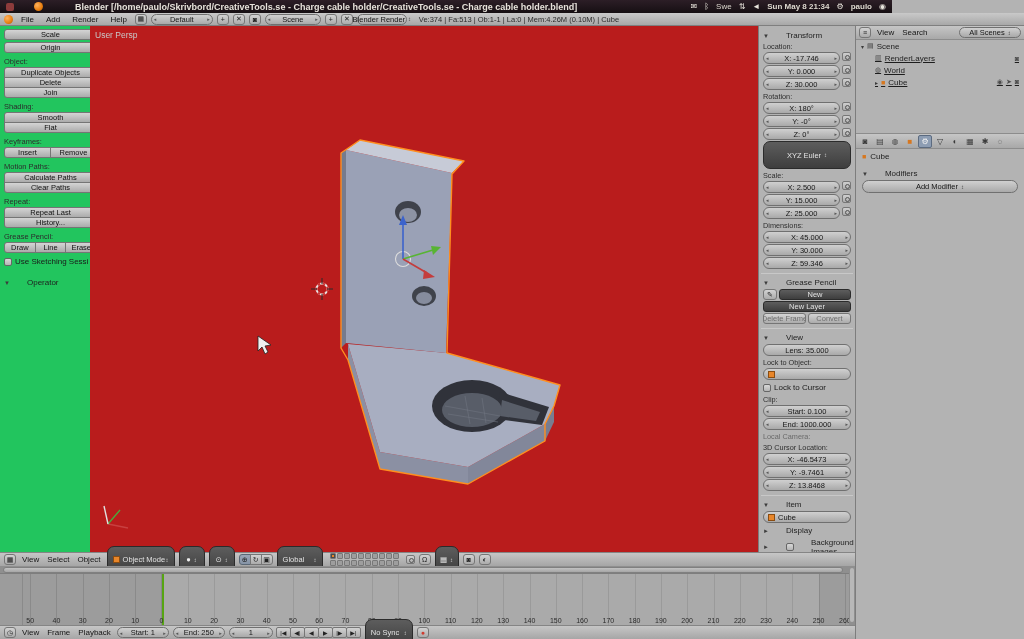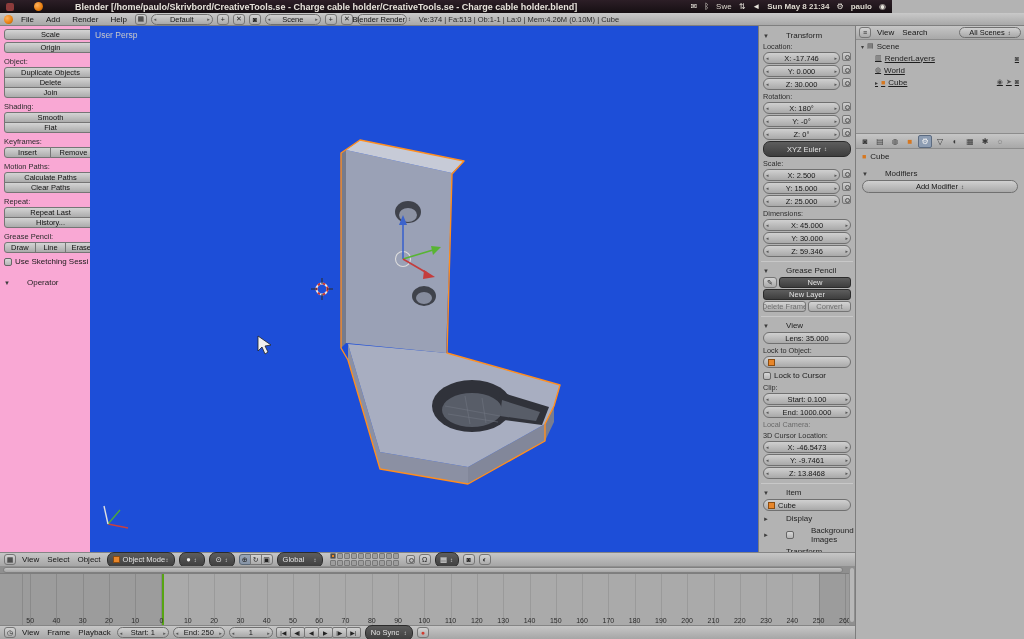--- a/index.html
+++ b/index.html
@@ -20,51 +20,51 @@
   .blogo{width:9px;height:9px;border-radius:50%;background:radial-gradient(circle at 35% 35%,#ffb25e,#e87d0d 60%,#9e5508);flex:0 0 auto;}
   .menu-item{padding:0 4px;color:#111;}
   .field{height:11px;background:linear-gradient(#d0d0d0,#a9a9a9);border:1px solid #707070;border-radius:7px;display:flex;align-items:center;justify-content:center;font-size:7.5px;color:#161616;position:relative;padding:0 8px;}
   .field.arrows::before{content:"◂";position:absolute;left:2px;font-size:5px;color:#555;}
   .field.arrows::after{content:"▸";position:absolute;right:2px;font-size:5px;color:#555;}
   .updn{font-size:6px;color:#444;margin-left:3px;}
   .mini-btn{width:12px;height:11px;background:linear-gradient(#d2d2d2,#ababab);border:1px solid #767676;border-radius:3px;display:flex;align-items:center;justify-content:center;font-size:7px;color:#222;}
   .stats{font-size:7.5px;color:#2a2a2a;margin-left:8px;}
 
   
-  .toolshelf{position:absolute;left:0;top:26px;width:102px;height:526px;background:#f9a8d4;border-right:1px solid #7d7d7d;padding:3px 4px;overflow:hidden;}
+  .toolshelf{position:absolute;left:0;top:26px;width:102px;height:526px;background:#22c55e;border-right:1px solid #7d7d7d;padding:3px 4px;overflow:hidden;}
   .btn{background:linear-gradient(#d4d4d4,#ababab);border:1px solid #757575;border-radius:3px;font-size:7.5px;color:#111;height:11px;display:flex;align-items:center;justify-content:center;white-space:nowrap;overflow:hidden;}
   .btn.dark{background:linear-gradient(#5d5d5d,#3e3e3e);border-color:#2b2b2b;color:#e2e2e2;}
   .btn.disabled{color:#6e6e6e;}
   .btn-stack .btn{border-radius:0;margin-top:-1px;}
   .btn-stack .btn:first-child{border-radius:3px 3px 0 0;margin-top:0;}
   .btn-stack .btn:last-child{border-radius:0 0 3px 3px;}
   .btn-row{display:flex;}
   .btn-row .btn{flex:1;border-radius:0;margin-left:-1px;}
   .btn-row .btn:first-child{border-radius:3px 0 0 3px;margin-left:0;}
   .btn-row .btn:last-child{border-radius:0 3px 3px 0;}
   .ts-label{font-size:7.5px;color:#2c2c2c;margin:4px 0 1px;}
   .phdr{font-size:8px;color:#1f1f1f;margin:3px 0 2px;display:flex;align-items:center;gap:17px;}
   .tri{font-size:6px;color:#3c3c3c;}
   .chk{width:8px;height:8px;border:1px solid #666;border-radius:2px;background:linear-gradient(#d8d8d8,#b4b4b4);display:inline-block;flex:0 0 auto;}
   .chk-row{display:flex;align-items:center;gap:3px;margin:4px 0;}
 
   
-  .viewport{position:absolute;left:90px;top:26px;width:668px;height:592px;background:#1d4ed8;overflow:hidden;}
+  .viewport{position:absolute;left:90px;top:26px;width:668px;height:592px;background:#b91c1c;overflow:hidden;}
   .vp-label{position:absolute;left:5px;top:4px;color:#c9c9c9;font-size:8.5px;}
   .vp-object{position:absolute;left:28px;bottom:6px;color:#cfcfcf;font-size:8.5px;}
 
   
   .npanel{position:absolute;left:758px;top:26px;width:97px;height:526px;background:#b3b3b3;border-left:1px solid #7d7d7d;padding:2px 4px;overflow:hidden;}
   .np-label{font-size:7.3px;color:#2e2e2e;margin:2px 0 1px;}
   .np-label.dim{color:#6a6a6a;}
   .np-row{display:flex;align-items:flex-start;gap:2px;margin-bottom:1px;}
   .np-row .field{flex:1;height:12px;}
   .lockbtn{width:9px;height:9px;border:1px solid #777;border-radius:2px;background:linear-gradient(#cfcfcf,#adadad);position:relative;flex:0 0 auto;}
   .lockbtn::after{content:"";position:absolute;left:2px;top:2px;width:3px;height:3px;border:1px solid #555;border-radius:50%;}
-  .ddark{height:16px;background:linear-gradient(#5d5d5d,#3e3e3e);border:1px solid #2b2b2b;border-radius:7px;color:#e2e2e2;display:flex;align-items:center;justify-content:center;font-size:7.5px;position:relative;padding:0 5px;white-space:nowrap;}
+  .ddark{height:28px;background:linear-gradient(#5d5d5d,#3e3e3e);border:1px solid #2b2b2b;border-radius:7px;color:#e2e2e2;display:flex;align-items:center;justify-content:center;font-size:7.5px;position:relative;padding:0 5px;white-space:nowrap;}
   .sep{height:1px;background:#8f8f8f;border-bottom:1px solid #c8c8c8;margin:4px -2px;}
   .cubeic{width:7px;height:7px;background:#e8862a;border:1px solid #8a4d12;display:inline-block;flex:0 0 auto;}
   .namefield{justify-content:flex-start;gap:3px;padding:0 4px;}
 
   
   .rightcol{position:absolute;left:855px;top:26px;width:169px;height:613px;background:#b3b3b3;border-left:1px solid #7d7d7d;overflow:hidden;}
   .ol-header{height:14px;background:linear-gradient(#c6c6c6,#a8a8a8);border-bottom:1px solid #8c8c8c;display:flex;align-items:center;gap:4px;padding:0 3px;}
   .ol-row{display:flex;align-items:center;gap:3px;height:12px;padding-left:5px;color:#1d1d1d;}
   .ol-row.indent{padding-left:19px;text-decoration:underline;}
   .ic{font-size:7px;color:#4c4c4c;flex:0 0 auto;}

